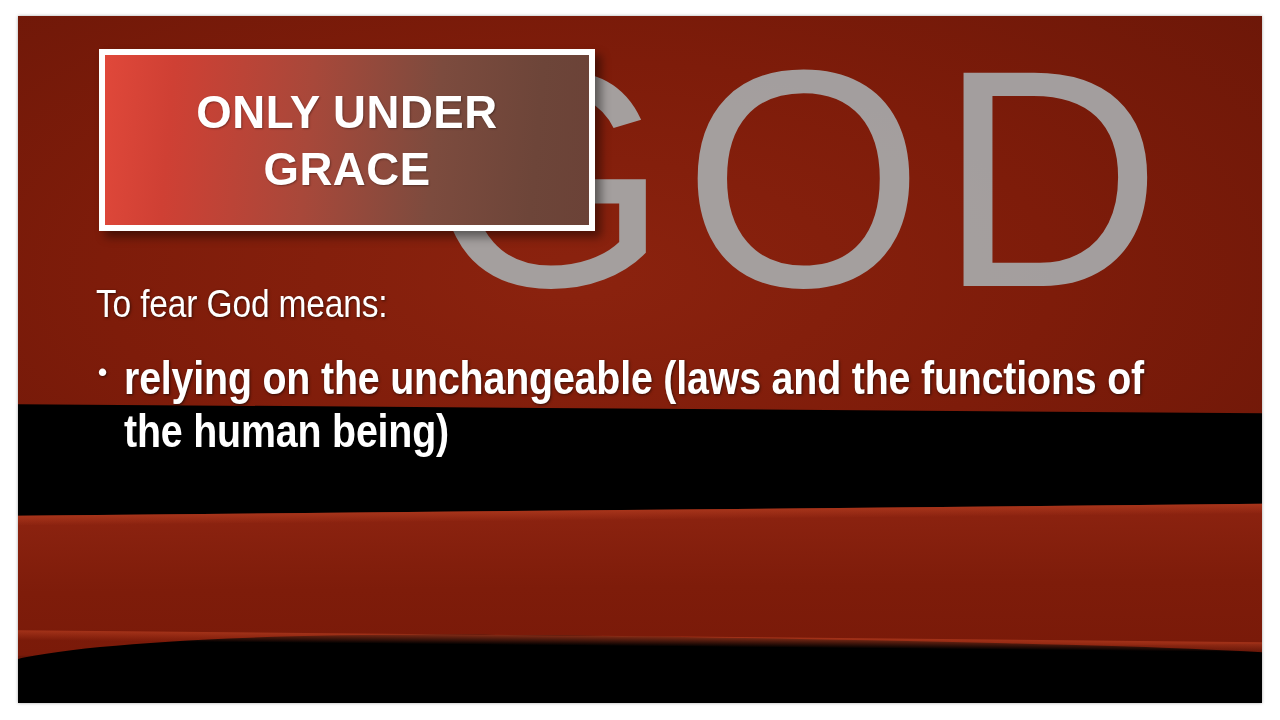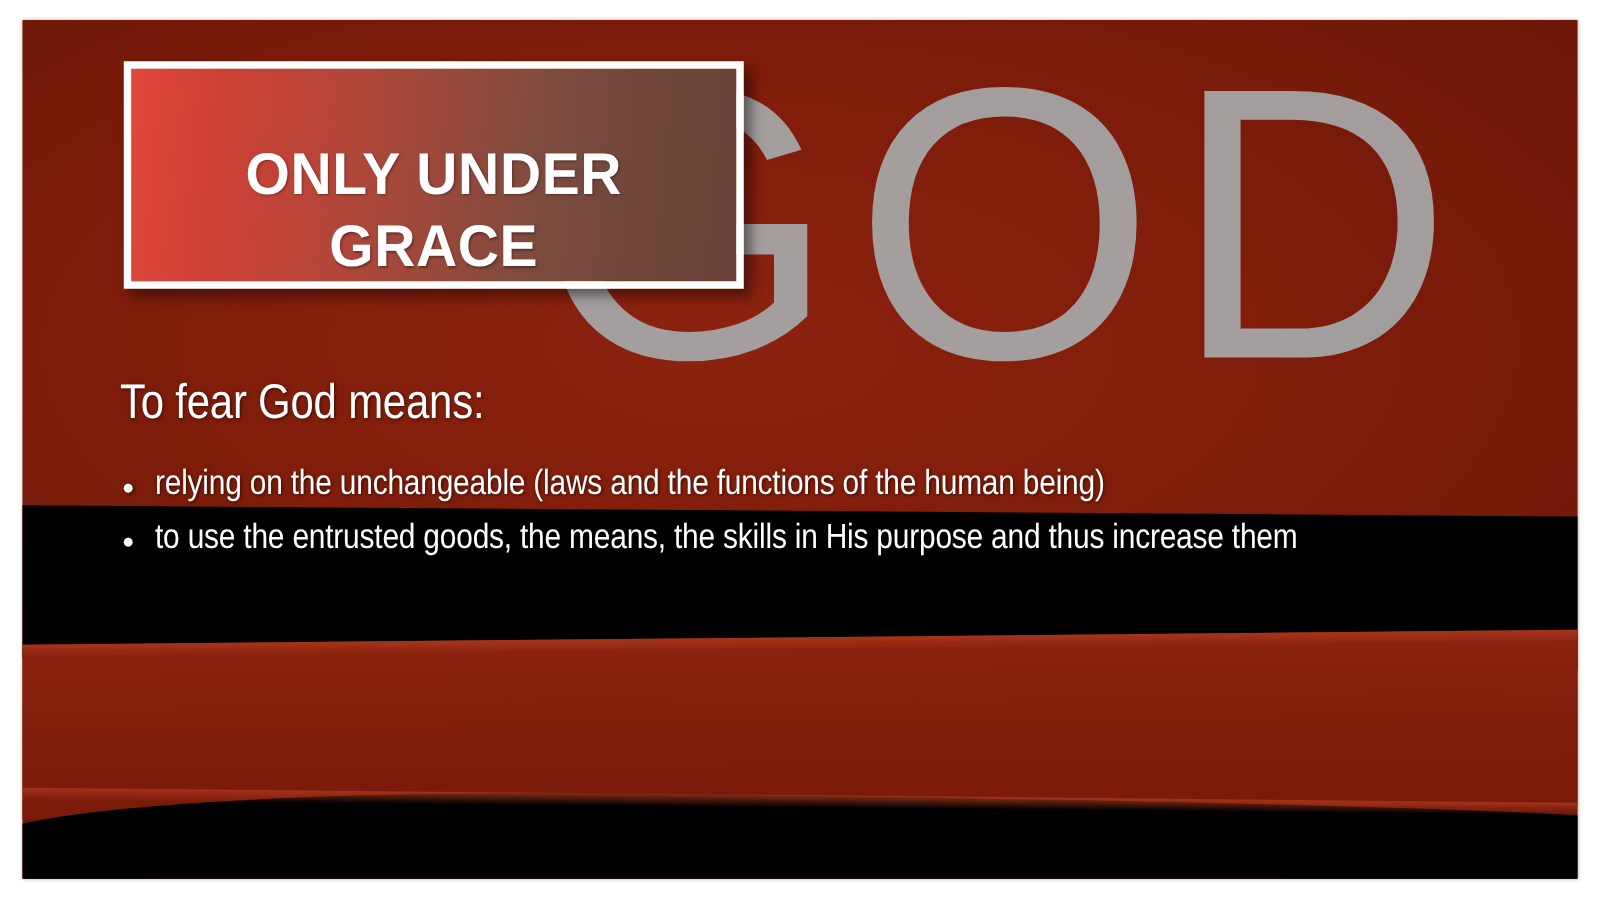--- a/index.html
+++ b/index.html
@@ -123,42 +123,42 @@
     border: 6px solid #ffffff;
     background: linear-gradient(95deg,
                 #e0483a 0%,
                 #cf4034 14%,
                 #a8483a 42%,
                 #7c4b3e 68%,
                 #6d4539 88%,
                 #6b4237 100%);
     box-shadow: 6px 6px 9px rgba(0,0,0,0.45);
     display: flex;
-    align-items: flex-end;
+    align-items: center;
     justify-content: center;
     box-sizing: content-box;
   }
   .title-text {
     color: #ffffff;
     font-family: "Liberation Sans", sans-serif;
     font-weight: bold;
     font-size: 47px;
     line-height: 1.22;
     text-align: center;
     letter-spacing: 0.5px;
     padding: 0 18px;
     text-shadow: 1px 1px 2px rgba(0,0,0,0.35);
     transform: scaleX(0.97);
   }
 
   
   .body-area {
     position: absolute;
     left: 78px;
-    top: 284px;
+    top: 266px;
     width: 1070px;
   }
 
   .lead {
     color: #ffffff;
     font-family: "Liberation Sans", sans-serif;
     font-size: 39px;
     font-weight: 400;
     line-height: 1.12;
     letter-spacing: -0.2px;
@@ -171,22 +171,22 @@
 
   ul.bullets {
     list-style: none;
     margin: 0;
     padding: 0;
   }
   ul.bullets li {
     position: relative;
     color: #ffffff;
     font-family: "Liberation Sans", sans-serif;
-    font-size: 28px;
-    font-weight: 400;
+    font-size: 46px;
+    font-weight: 700;
     line-height: 1.17;
     letter-spacing: -0.2px;
     padding-left: 28px;
     margin-bottom: 11px;
     text-shadow: 1px 1px 3px rgba(0,0,0,0.6);
   }
   ul.bullets li .li-text {
     display: block;
     transform: scaleX(0.855);
     transform-origin: left top;
@@ -224,21 +224,18 @@
     </div>
 
     <div class="body-area">
 
       <p class="lead">To fear God means:</p>
 
       <ul class="bullets">
         <li>
           <span class="li-text">relying on the unchangeable (laws and the functions of the human being)</span>
         </li>
-        <li>
-          <span class="li-text">to use the entrusted goods, the means, the skills in His purpose and thus increase them</span>
-        </li>
       </ul>
 
     </div>
 
   </div>
 </div>
 
 </body></html>

